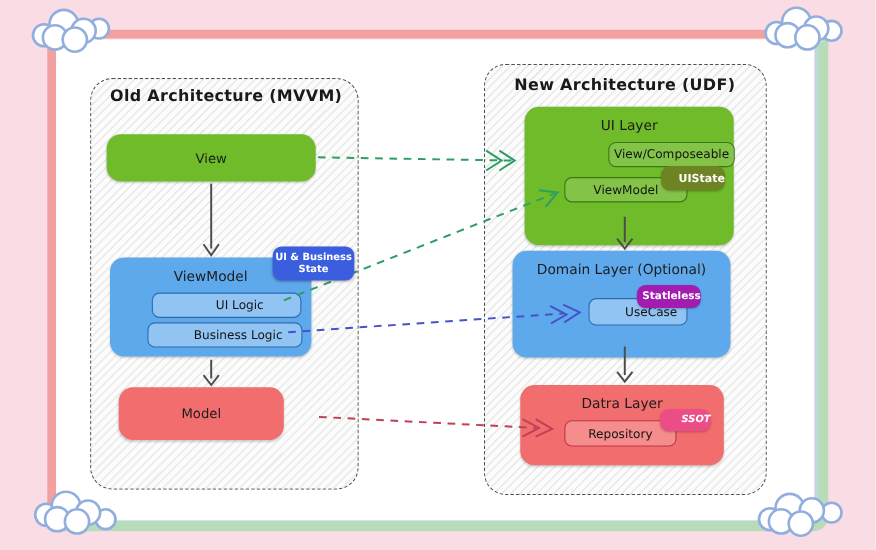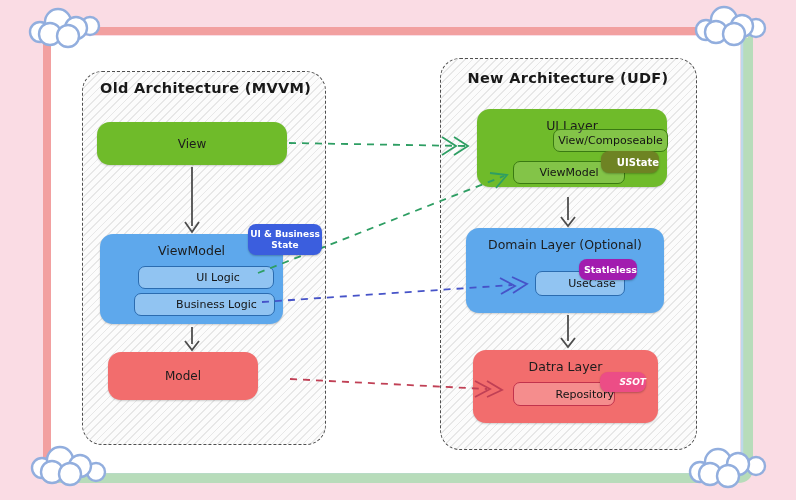--- a/index.html
+++ b/index.html
@@ -131,47 +131,47 @@
   <span>Business Logic</span>
 </div>
 <div id="state-badge" class="badge">
   <span>UI &amp; Business State</span>
 </div>
 
 <div class="abs node red" style="left:108px;top:352px;width:150px;height:48px;">
   <span>Model</span>
 </div>
 
-<div class="abs node layer green" style="left:477px;top:97px;width:190px;height:78px;margin-top:12px;">
+<div class="abs node layer green" style="left:477px;top:97px;width:190px;height:126px;">
   <span class="layer-title">UI Layer</span>
 </div>
 <div class="abs inner g" style="left:513px;top:129px;width:113px;height:21px;z-index:3;margin-left:40px;">
   <span>View/Composeable</span>
 </div>
 <div class="abs inner g" style="left:513px;top:161px;width:110px;height:21px;z-index:3;">
   <span>ViewModel</span>
 </div>
 <div id="uistate-badge" class="badge">
   <span>UIState</span>
 </div>
 
-<div class="abs node layer blue" style="left:466px;top:228px;width:198px;height:85px;">
+<div class="abs node layer blue" style="left:466px;top:228px;width:198px;height:97px;">
   <span class="layer-title">Domain Layer (Optional)</span>
 </div>
 <div class="abs inner b" style="left:535px;top:271px;width:64px;height:23px;z-index:3;">
   <span>UseCase</span>
 </div>
 <div id="stateless-badge" class="badge">
   <span>Statleless</span>
 </div>
 
 <div class="abs node layer red" style="left:473px;top:350px;width:185px;height:73px;">
   <span class="layer-title">Datra Layer</span>
 </div>
-<div class="abs inner r" style="left:513px;top:382px;width:100px;height:22px;z-index:3;justify-content:flex-end;">
+<div class="abs inner r" style="left:513px;top:382px;width:100px;height:22px;z-index:3;">
   <span>Repository</span>
 </div>
 <div id="ssot-badge" class="badge">
   <span>SSOT</span>
 </div>
 
 <svg id="arrow-svg" class="abs overlay">
 
   <g stroke="#4d4d4d" stroke-width="1.8" fill="none">
     <line x1="192" y1="167" x2="192" y2="226"></line>

